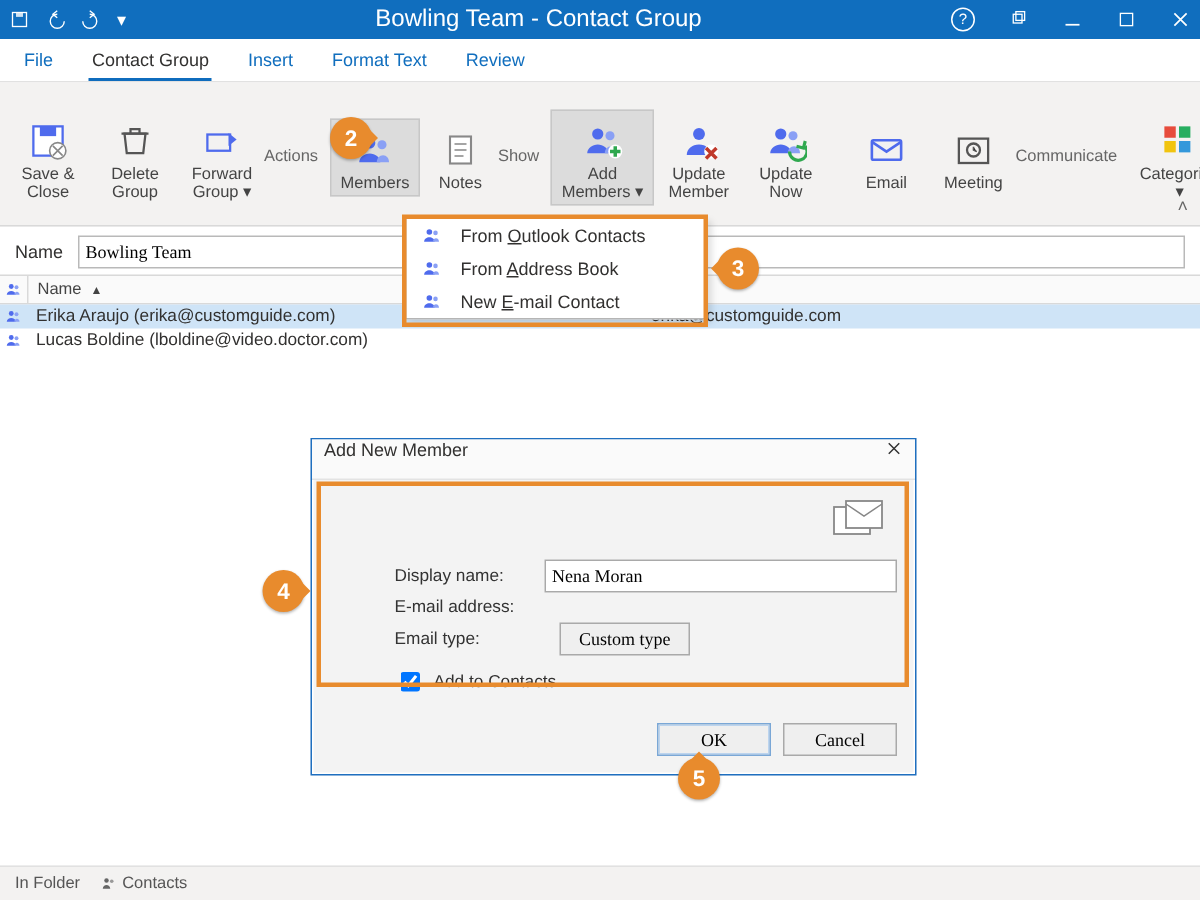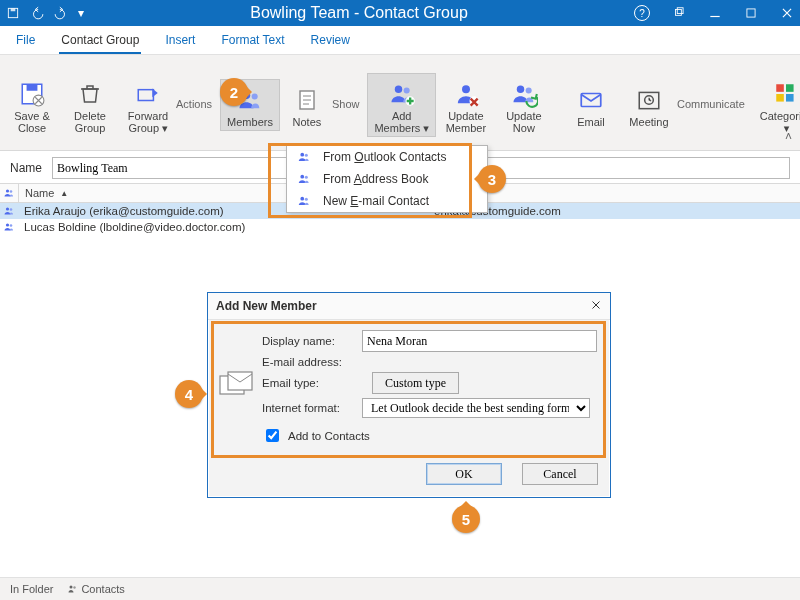--- a/index.html
+++ b/index.html
@@ -52,21 +52,21 @@
   .list-hdr .col-ico{width:18px;border-right:1px solid #d9d9d9;height:100%;display:flex;align-items:center;justify-content:center;}
   .list-hdr .col-name{flex:1;padding-left:6px;display:flex;align-items:center;gap:6px;}
   .list{}
   .row{display:flex;align-items:center;height:16px;font-size:11.5px;}
   .row.sel{background:var(--sel-row);}
   .row .ico{width:18px;display:flex;justify-content:center;}
   .row .name{flex:0 0 410px;padding-left:6px;}
   .row .email{flex:1;}
 
   
-  .menu{position:absolute;left:286px;top:145px;width:200px;background:#fff;border:1px solid #b5b5b5;box-shadow:2px 2px 5px rgba(0,0,0,.15);z-index:20;}
+  .menu{position:absolute;left:270px;top:145px;width:200px;background:#fff;border:1px solid #b5b5b5;box-shadow:2px 2px 5px rgba(0,0,0,.15);z-index:20;}
   .menu .mi{display:flex;align-items:center;gap:10px;padding:4px 8px;}
   .menu .mi .mico{width:18px;display:flex;justify-content:center;}
   .menu .mi .u{text-decoration:underline;}
 
   
   .hl{position:absolute;border:3px solid var(--callout);box-sizing:border-box;pointer-events:none;z-index:30;}
   .hl.h-menu{left:268px;top:143px;width:204px;height:75px;}
   .hl.h-dlg{left:211px;top:321px;width:395px;height:137px;}
 
   
@@ -75,34 +75,34 @@
   .bubble.b2::after{content:"";position:absolute;right:-10px;top:8px;border:6px solid transparent;border-left-color:var(--callout);}
   .bubble.b3{left:478px;top:165px;}
   .bubble.b3::before{content:"";position:absolute;left:-10px;top:8px;border:6px solid transparent;border-right-color:var(--callout);}
   .bubble.b4{left:175px;top:380px;}
   .bubble.b4::after{content:"";position:absolute;right:-10px;top:8px;border:6px solid transparent;border-left-color:var(--callout);}
   .bubble.b5{left:452px;top:505px;}
   .bubble.b5::before{content:"";position:absolute;top:-10px;left:8px;border:6px solid transparent;border-bottom-color:var(--callout);}
 
   
   .dialog{position:absolute;left:207px;top:292px;width:402px;border:1px solid var(--dlg-border);background:#f3f3f3;z-index:25;box-shadow:0 0 0 1px #fff inset;}
-  .dialog .dlg-title{height:26px;display:flex;align-items:center;justify-content:space-between;padding:0 8px;background:#fafafa;border-bottom:1px solid #e3e3e3;font-weight:bold;}
+  .dialog .dlg-title{height:26px;display:flex;justify-content:space-between;padding:0 8px;background:#fafafa;border-bottom:1px solid #e3e3e3;}
   .dialog .dlg-body{padding:6px 12px 10px 10px;}
-  .dialog .body-row{display:flex;align-items:center;}
+  .dialog .body-row{display:flex;align-items:flex-end;flex-direction:column;}
   .dialog .side-ico{width:44px;padding-top:6px;}
   .dialog .fields{flex:1;}
   .frow{display:flex;align-items:center;margin:4px 0;}
   .frow label{width:100px;font-size:11.5px;color:#333;}
   .frow input,.frow select{height:20px;border:1px solid #a9a9a9;font:12px "Segoe UI";padding:0 4px;background:#fff;}
   .frow input{width:225px;}
   .frow input[readonly]{background:#f3f3f3;color:#7a7a7a;width:110px;}
   .frow .btn{height:22px;border:1px solid #a9a9a9;background:#efefef;padding:0 12px;margin-left:10px;font:12px "Segoe UI";}
   .frow select{width:228px;}
   .chkrow{margin-top:8px;font-size:11.5px;display:flex;align-items:center;gap:6px;}
-  .dlg-foot{display:flex;justify-content:flex-end;gap:20px;padding:8px 12px 12px;}
+  .dlg-foot{display:flex;justify-content:flex-end;gap:8px;padding:8px 12px 12px;}
   .dlg-foot button{height:22px;width:76px;border:1px solid #a9a9a9;background:#efefef;font:12px "Segoe UI";}
   .dlg-foot button.primary{border:1px solid #7aa7d6;box-shadow:0 0 0 1px #bcd4ee inset;}
 
   
   .status{position:absolute;left:0;bottom:0;right:0;height:22px;background:#f3f2f1;border-top:1px solid #e1e1e1;display:flex;align-items:center;padding:0 10px;gap:12px;font-size:11px;color:#555;}
   .status .people{display:flex;align-items:center;gap:0;}
 
   
   .mini-people{width:16px;height:12px;}
 </style>
@@ -452,26 +452,20 @@
           <label>Display name:</label>
           <input type="text" value="Nena Moran" style="">
         </div>
         <div class="frow">
           <label>E-mail address:</label>
         </div>
         <div class="frow">
           <label>Email type:</label>
           <button class="btn">Custom type</button>
         </div>
-        <div class="frow">
-          <label>Internet format:</label>
-          <select>
-            <option>Let Outlook decide the best sending form</option>
-          </select>
-        </div>
         <div class="chkrow">
           <input type="checkbox" checked="" style="">
           <span>Add to Contacts</span>
         </div>
       </div>
     </div>
   </div>
   <div class="dlg-foot">
     <button class="primary">OK</button>
     <button>Cancel</button>

